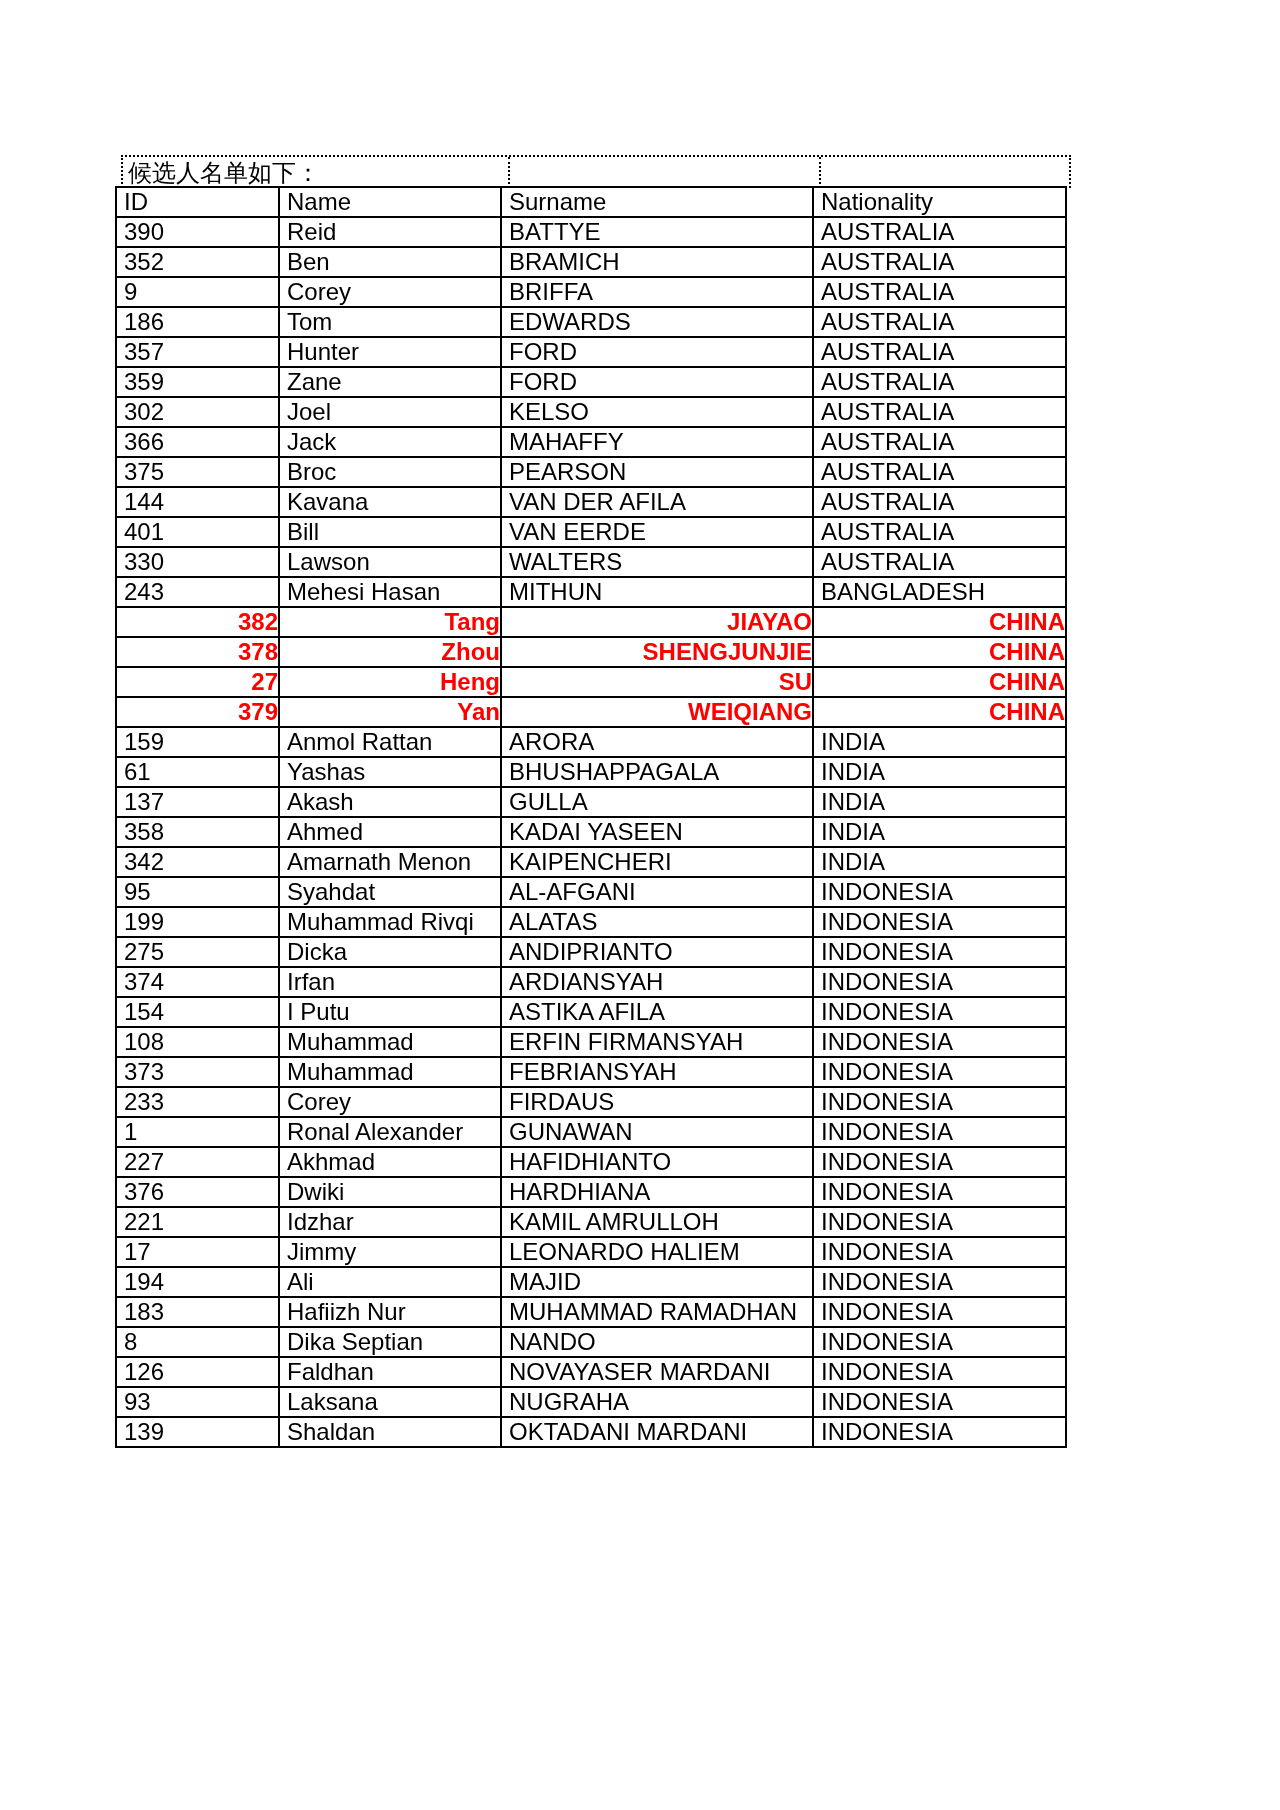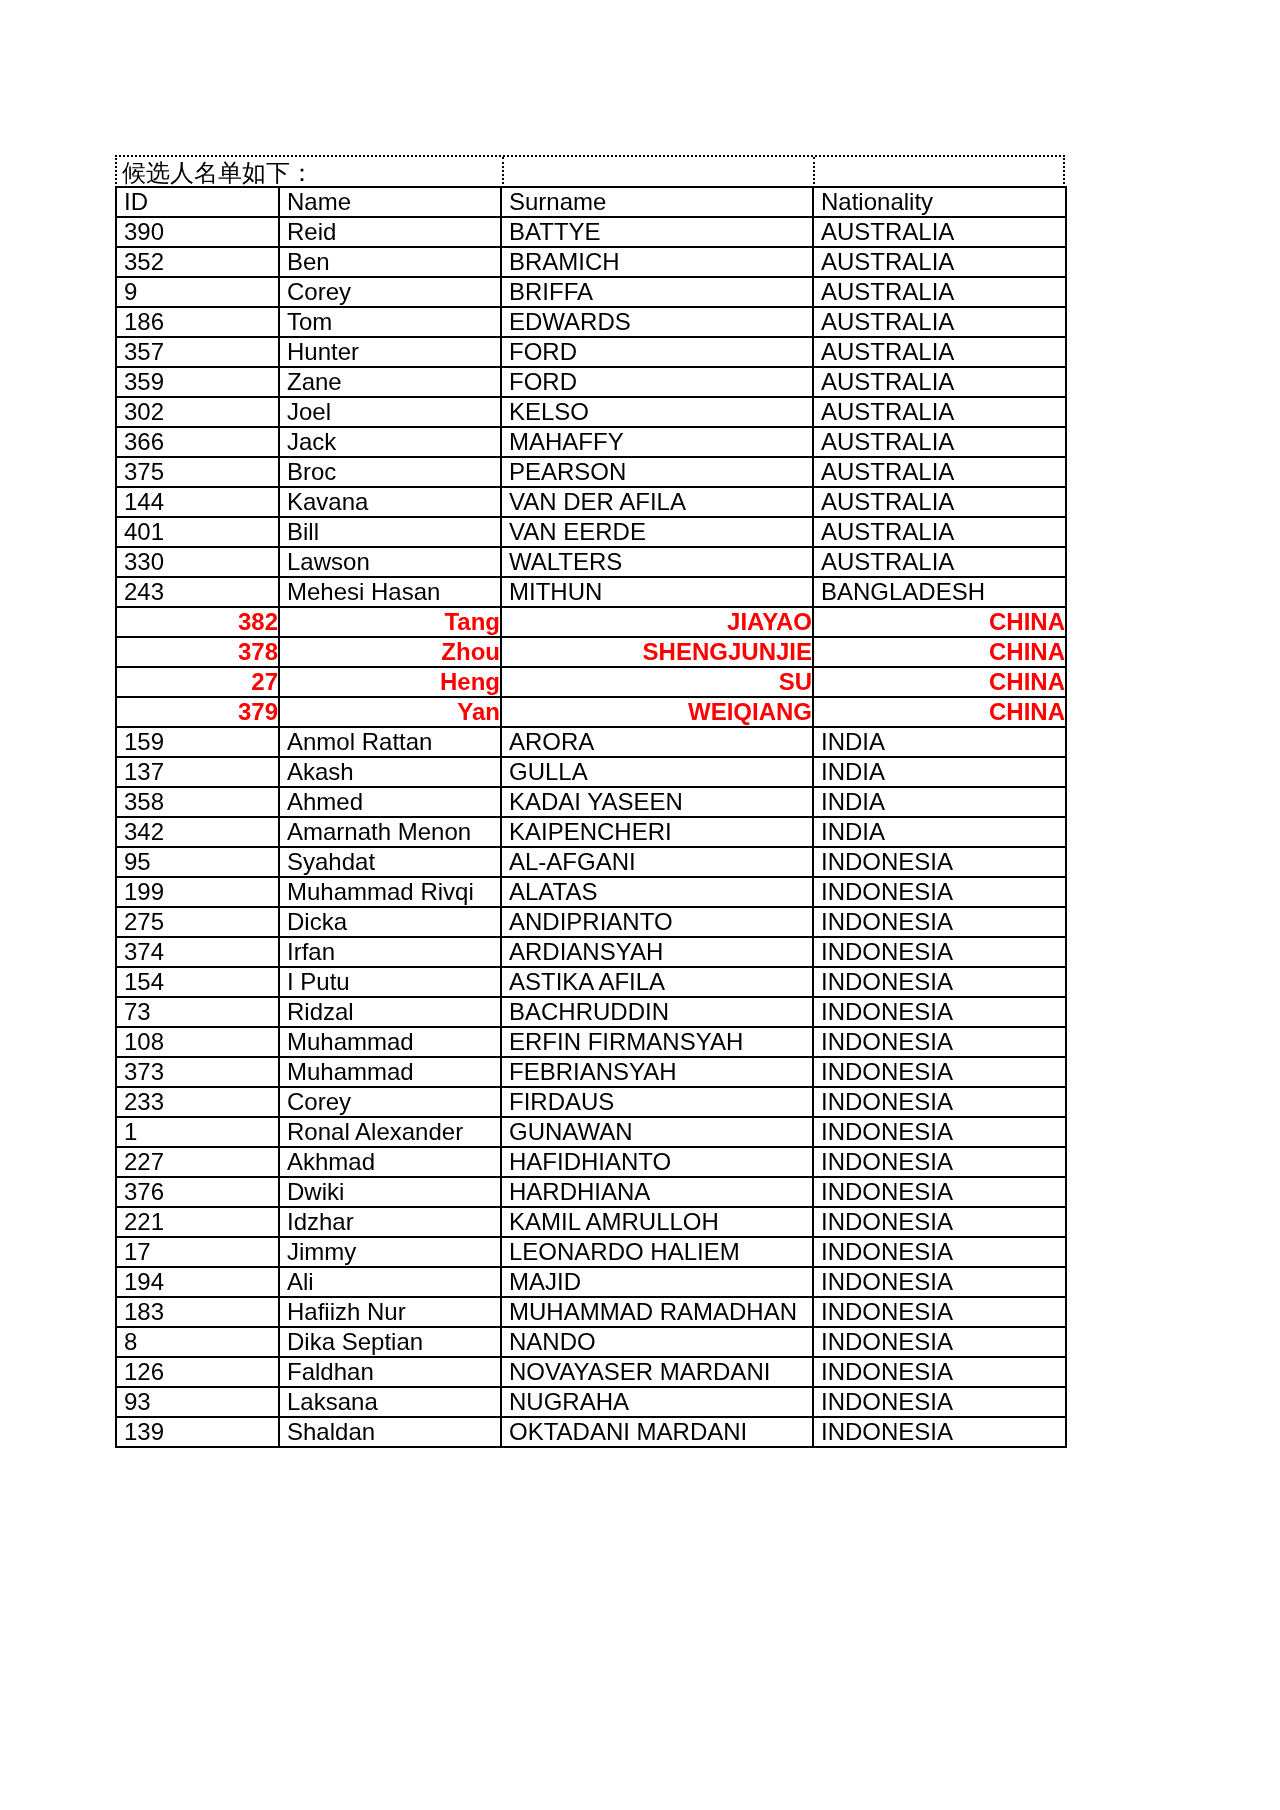--- a/index.html
+++ b/index.html
@@ -10,21 +10,21 @@
   body {
     width: 1280px;
     height: 1810px;
     position: relative;
     font-family: "Liberation Sans", sans-serif;
     color: #000000;
   }
   
   .marquee {
     position: absolute;
-    left: 115px;
+    left: 121px;
     top: 155px;
     width: 950px;
     height: 33px;
     box-sizing: border-box;
     border-top: 2px dotted #000;
     border-left: 2px dotted #000;
     border-right: 2px dotted #000;
     display: flex;
     align-items: flex-end;
   }
@@ -199,20 +199,26 @@
         <td>WEIQIANG</td>
         <td>CHINA</td>
       </tr>
       <tr>
         <td>159</td>
         <td>Anmol Rattan</td>
         <td>ARORA</td>
         <td>INDIA</td>
       </tr>
       <tr>
+        <td>61</td>
+        <td>Yashas</td>
+        <td>BHUSHAPPAGALA</td>
+        <td>INDIA</td>
+      </tr>
+      <tr>
         <td>137</td>
         <td>Akash</td>
         <td>GULLA</td>
         <td>INDIA</td>
       </tr>
       <tr>
         <td>358</td>
         <td>Ahmed</td>
         <td>KADAI YASEEN</td>
         <td>INDIA</td>
@@ -244,26 +250,20 @@
       <tr>
         <td>374</td>
         <td>Irfan</td>
         <td>ARDIANSYAH</td>
         <td>INDONESIA</td>
       </tr>
       <tr>
         <td>154</td>
         <td>I Putu</td>
         <td>ASTIKA AFILA</td>
-        <td>INDONESIA</td>
-      </tr>
-      <tr>
-        <td>73</td>
-        <td>Ridzal</td>
-        <td>BACHRUDDIN</td>
         <td>INDONESIA</td>
       </tr>
       <tr>
         <td>108</td>
         <td>Muhammad</td>
         <td>ERFIN FIRMANSYAH</td>
         <td>INDONESIA</td>
       </tr>
       <tr>
         <td>373</td>

